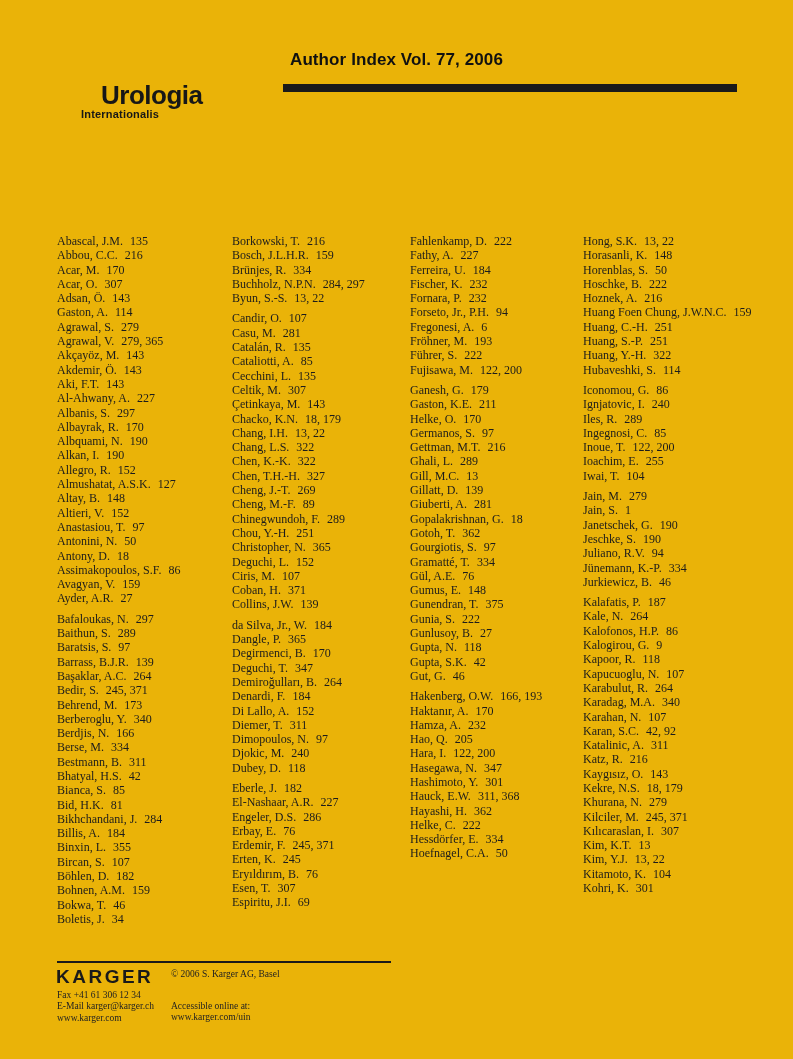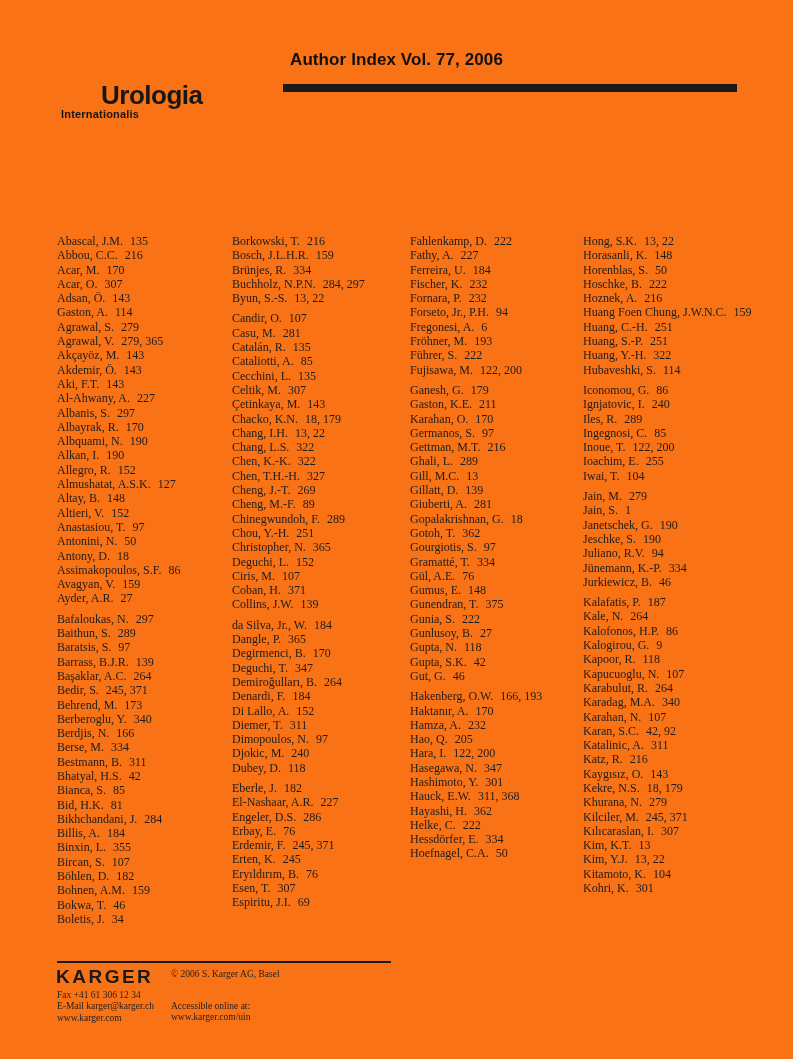--- a/index.html
+++ b/index.html
@@ -1,38 +1,38 @@
 <!DOCTYPE html>
 <html><head>
 <meta charset="utf-8">
 <style>
   html,body{margin:0;padding:0;background:#888;}
   .page{
     position:relative;
     width:793px;height:1059px;
-    background:#f97316;
+    background:#eab308;
     overflow:hidden;
     font-family:"Liberation Serif", serif;
     color:#1c1c1c;
   }
   .title{
     position:absolute;left:290px;top:50px;
     font-family:"Liberation Sans", sans-serif;
     font-weight:bold;font-size:17px;letter-spacing:0.1px;
     color:#111;
   }
   .logo{position:absolute;left:57px;top:82px;color:#171717;}
   .logo-main{
     font-family:"Liberation Sans", sans-serif;
     font-weight:bold;font-size:26px;letter-spacing:-0.5px;line-height:26px;margin-left:44px;
   }
   .logo-sub{
     font-family:"Liberation Sans", sans-serif;
     font-weight:bold;font-size:11px;letter-spacing:0.2px;
-    margin-left:4px;margin-top:0px;
+    margin-left:24px;margin-top:0px;
   }
   .rule{
     position:absolute;left:283px;top:84px;width:454px;height:8px;
     background:#1a1a1a;
   }
   .index{position:absolute;left:0;top:234px;width:793px;}
   .col{position:absolute;top:0;width:178px;}
   .col0{left:57px}.col1{left:232px}.col2{left:410px}.col3{left:583px}
   .entry{
     font-size:12px;line-height:14.3px;
@@ -198,21 +198,21 @@
           <div class="entry"><span>Fornara, P.</span> <span class="pg">232</span></div>
           <div class="entry"><span>Forseto, Jr., P.H.</span> <span class="pg">94</span></div>
           <div class="entry"><span>Fregonesi, A.</span> <span class="pg">6</span></div>
           <div class="entry"><span>Fröhner, M.</span> <span class="pg">193</span></div>
           <div class="entry"><span>Führer, S.</span> <span class="pg">222</span></div>
           <div class="entry"><span>Fujisawa, M.</span> <span class="pg">122, 200</span></div>
         </div>
         <div class="grp">
           <div class="entry"><span>Ganesh, G.</span> <span class="pg">179</span></div>
           <div class="entry"><span>Gaston, K.E.</span> <span class="pg">211</span></div>
-          <div class="entry"><span>Karahan, O.</span> <span class="pg">170</span></div>
+          <div class="entry"><span>Helke, O.</span> <span class="pg">170</span></div>
           <div class="entry"><span>Germanos, S.</span> <span class="pg">97</span></div>
           <div class="entry"><span>Gettman, M.T.</span> <span class="pg">216</span></div>
           <div class="entry"><span>Ghali, L.</span> <span class="pg">289</span></div>
           <div class="entry"><span>Gill, M.C.</span> <span class="pg">13</span></div>
           <div class="entry"><span>Gillatt, D.</span> <span class="pg">139</span></div>
           <div class="entry"><span>Giuberti, A.</span> <span class="pg">281</span></div>
           <div class="entry"><span>Gopalakrishnan, G.</span> <span class="pg">18</span></div>
           <div class="entry"><span>Gotoh, T.</span> <span class="pg">362</span></div>
           <div class="entry"><span>Gourgiotis, S.</span> <span class="pg">97</span></div>
           <div class="entry"><span>Gramatté, T.</span> <span class="pg">334</span></div>

